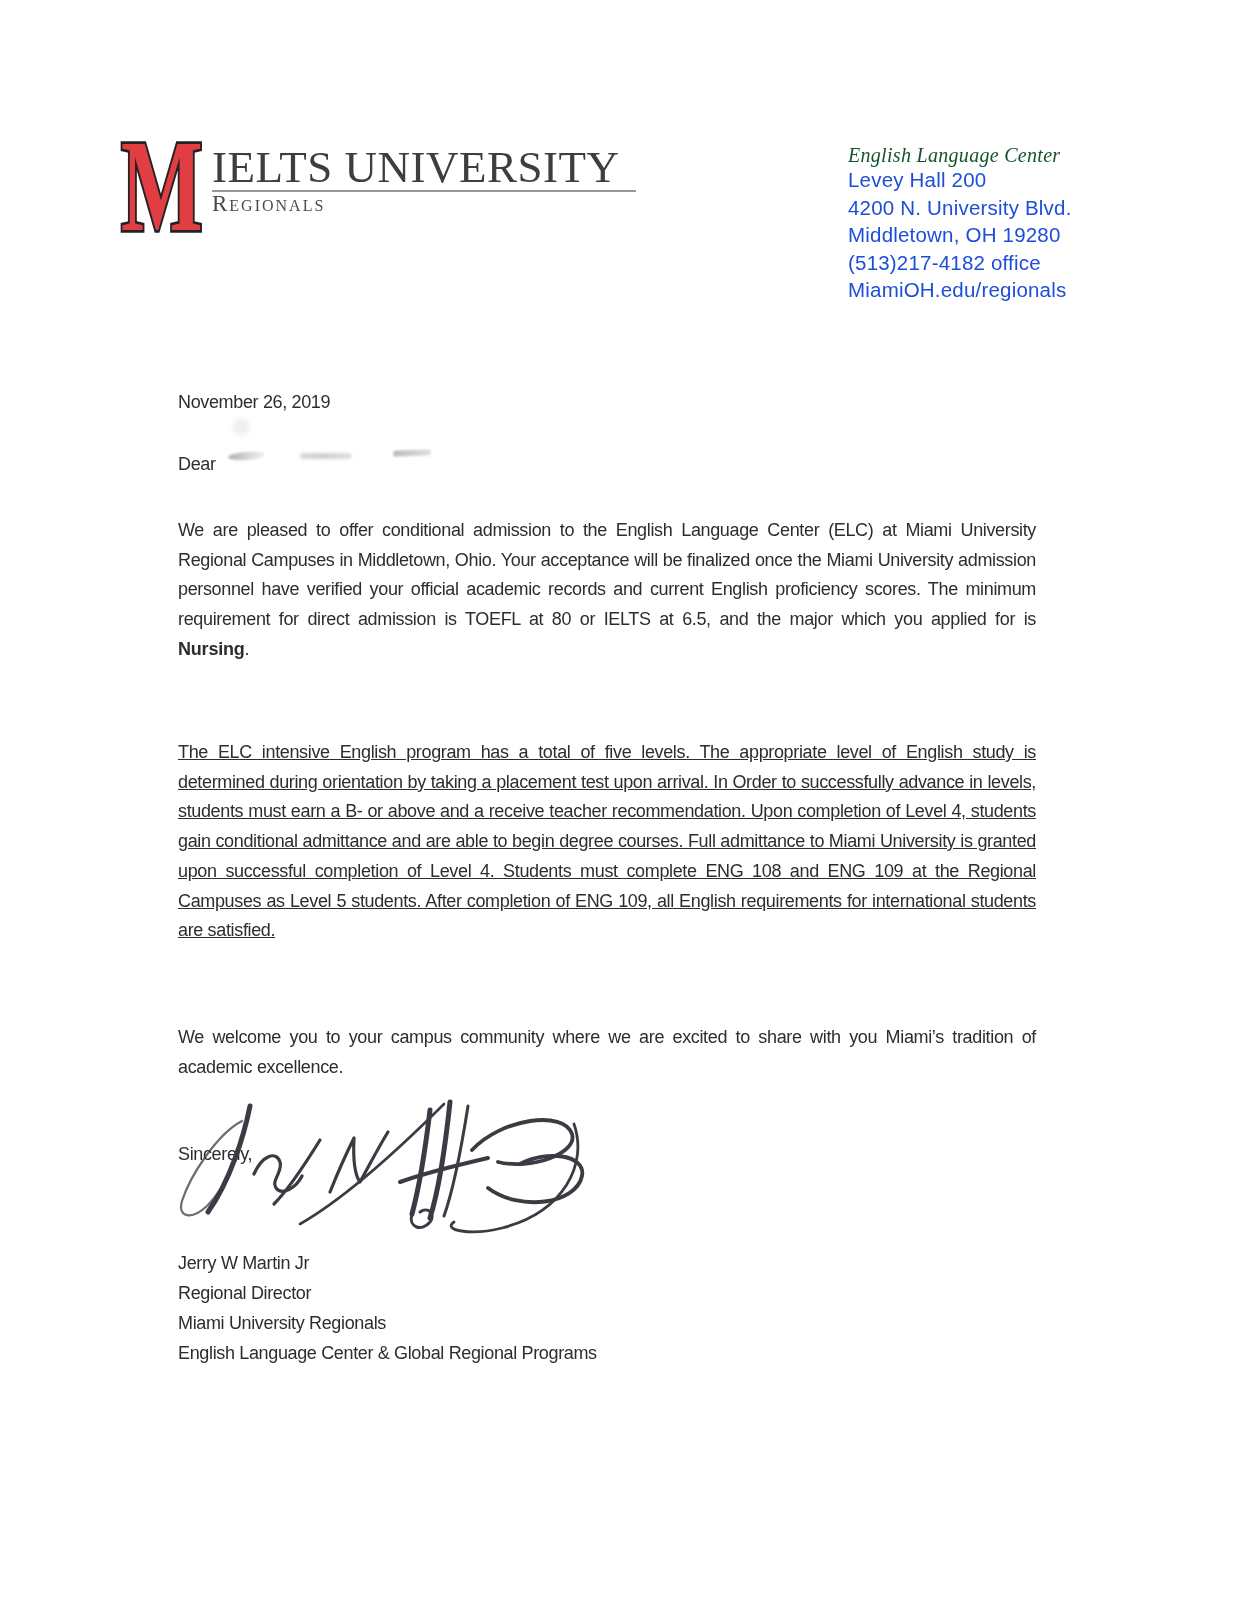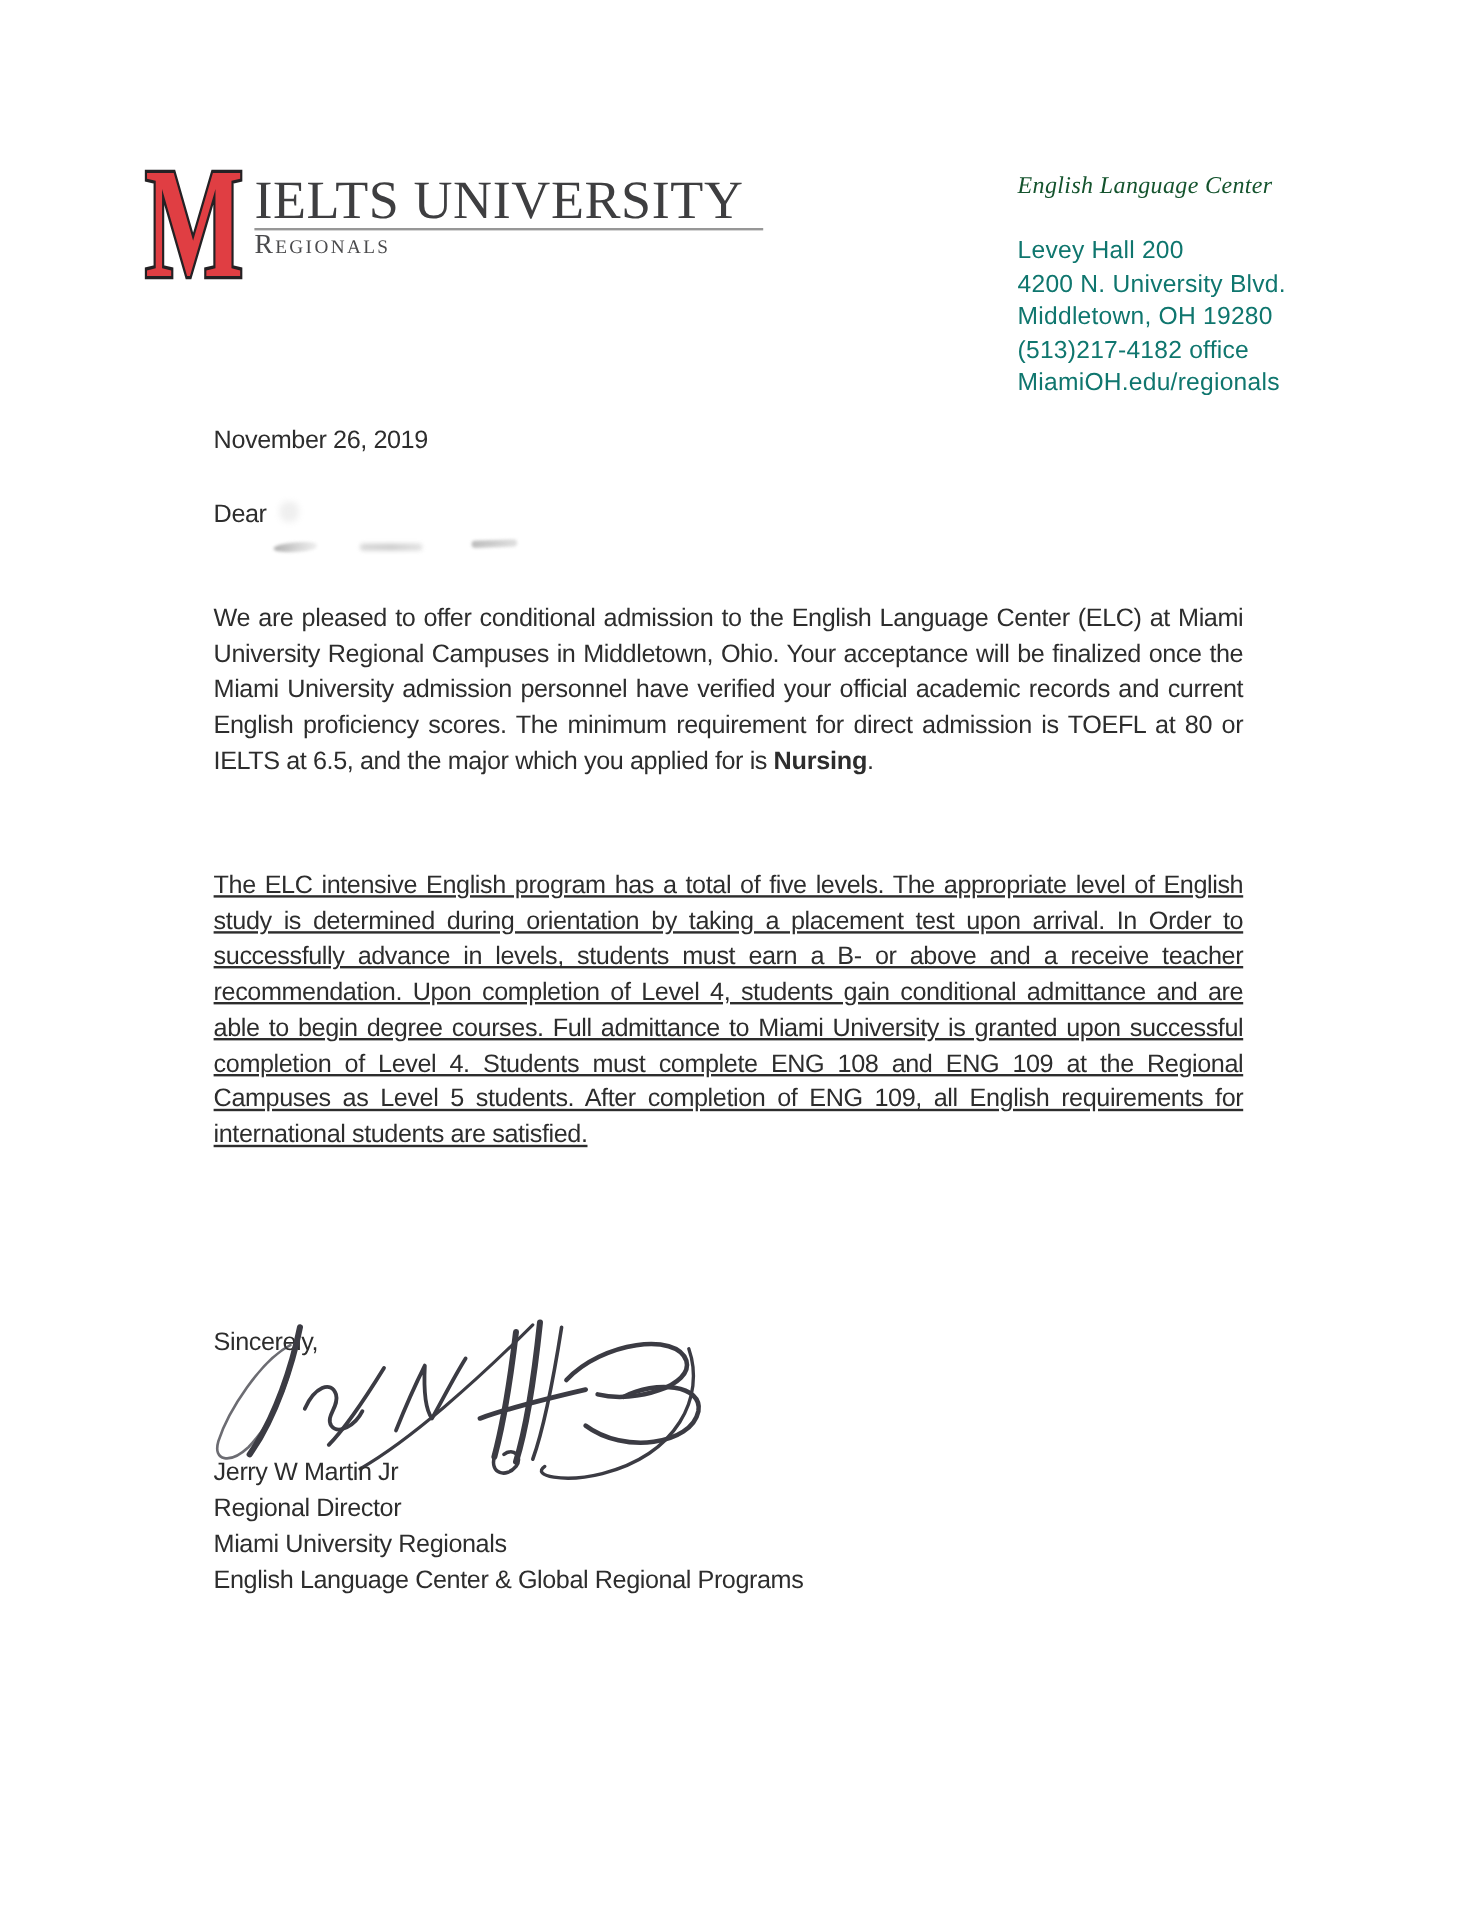--- a/index.html
+++ b/index.html
@@ -24,23 +24,23 @@
     font-family:"Liberation Serif",serif;
     font-variant:small-caps;
     font-size:23px;line-height:22px;letter-spacing:2px;color:#4b4b4d;margin-top:1px;
   }
   
   .contact{position:absolute;left:848px;top:144px;width:330px;}
   .contact-dept{
     font-family:"Liberation Serif",serif;font-style:italic;
     font-size:20px;line-height:22px;color:#14532d;letter-spacing:.3px;
   }
-  .contact-lines{margin-top:29px;font-size:20.5px;line-height:27.5px;color:#0f766e;letter-spacing:.2px;}
+  .contact-lines{font-size:20.5px;line-height:27.5px;color:#1d4ed8;letter-spacing:.2px;}
   
-  .blk{position:absolute;left:178px;width:858px;font-size:21px;line-height:29.7px;letter-spacing:-.35px;}
+  .blk{position:absolute;left:178px;width:858px;font-size:18px;line-height:29.7px;letter-spacing:-.35px;margin-top:36px;}
   .date{top:352px;}
   .salutation{top:414px;}
   .para{top:0;text-align:justify;}
   .p1{top:480px;}
   .p2{top:702px;text-decoration:underline;}
   .p3{top:987px;}
   .closing{top:1104px;}
   .signer{top:1212px;line-height:30px;}
   .para b{font-weight:bold;letter-spacing:-.2px;}
   
@@ -90,20 +90,21 @@
   <div class="blk salutation">Dear</div>
   <div class="smudge smudge-ghost"></div>
   <div class="smudge smudge-1"></div>
   <div class="smudge smudge-2"></div>
   <div class="smudge smudge-3"></div>
 
   <p class="blk para p1"><span>We are pleased to offer conditional admission to the English Language Center (ELC) at Miami University Regional Campuses in Middletown, Ohio. Your acceptance will be finalized once the Miami University admission personnel have verified your official academic records and current English proficiency scores. The minimum requirement for direct admission is TOEFL at 80 or IELTS at 6.5, and the major which you applied for is </span><b>Nursing</b><span>.</span></p>
 
   <p class="blk para p2">The ELC intensive English program has a total of five levels. The appropriate level of English study is determined during orientation by taking a placement test upon arrival. In Order to successfully advance in levels, students must earn a B- or above and a receive teacher recommendation. Upon completion of Level 4, students gain conditional admittance and are able to begin degree courses. Full admittance to Miami University is granted upon successful completion of Level 4. Students must complete ENG 108 and ENG 109 at the Regional Campuses as Level 5 students. After completion of ENG 109, all English requirements for international students are satisfied.</p>
 
+  <p class="blk para p3">We welcome you to your campus community where we are excited to share with you Miami’s tradition of academic excellence.</p>
 
   <div class="blk closing">Sincerely,</div>
 
   <svg class="signature" viewBox="0 0 420 142">
     <path d="M 70 25 C 45 38 18 80 10 105 C 5 122 20 124 35 110 C 52 93 68 60 72 35" stroke-width="2.2" opacity=".75"></path>
     <path d="M 78 10 C 72 40 58 85 36 116" stroke-width="5"></path>
     <path d="M 82 78 C 90 60 104 54 108 66 C 111 76 99 84 104 92 C 110 100 124 92 130 80" stroke-width="3.2"></path>
     <path d="M 148 44 C 135 65 118 92 102 108" stroke-width="3.2"></path>
     <path d="M 158 96 C 166 76 174 58 182 42 C 181 62 182 78 188 86 C 197 70 206 52 216 36" stroke-width="3.2"></path>
     <path d="M 128 128 C 170 104 226 54 272 8" stroke-width="2.6"></path>

